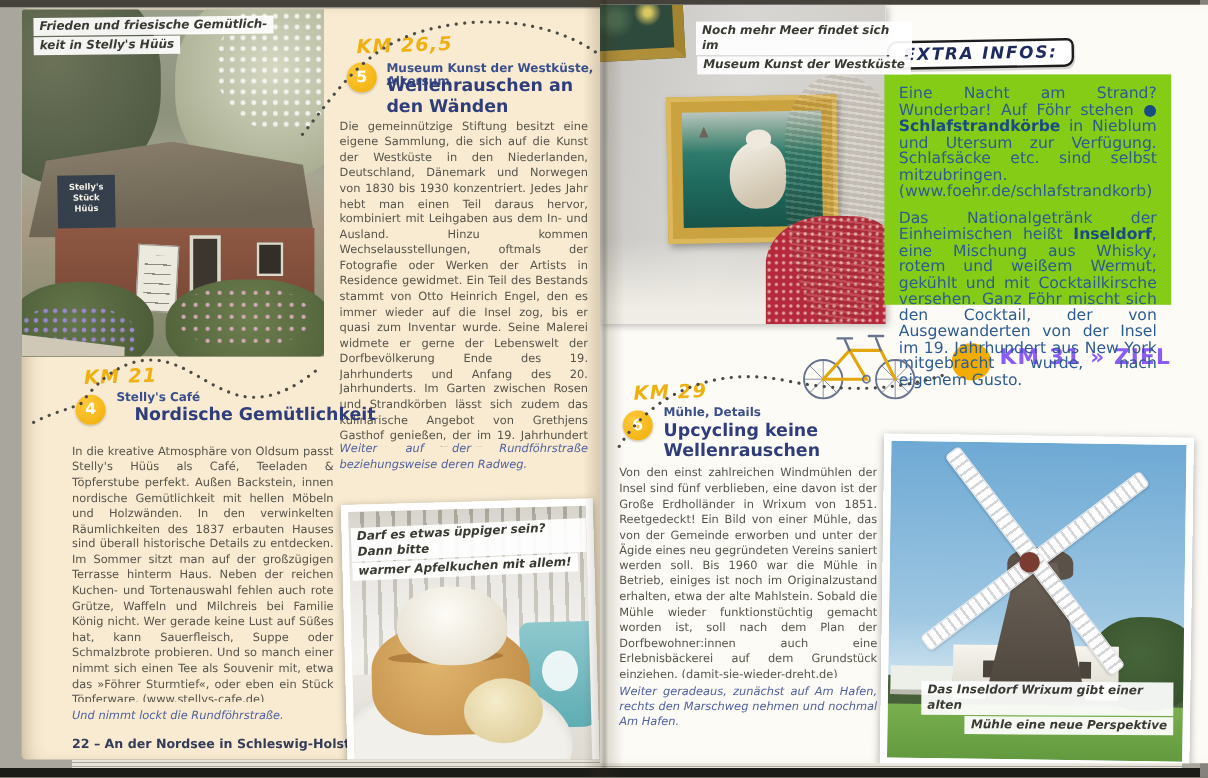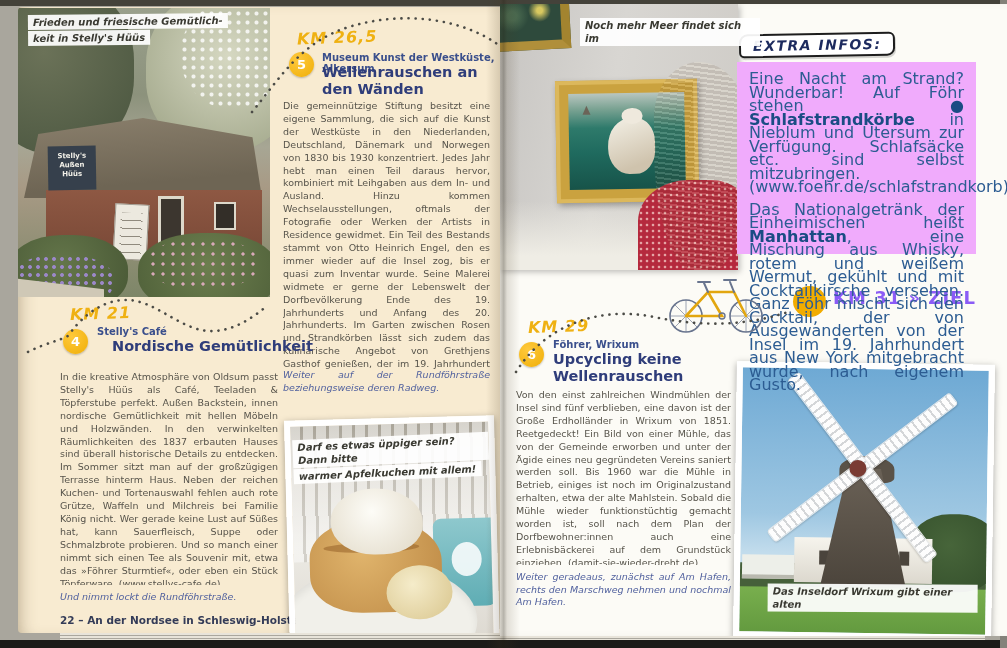--- a/index.html
+++ b/index.html
@@ -135,22 +135,22 @@
   .sail{position:absolute;left:22%;top:29%;width:230px;height:15px;border-radius:4px;transform-origin:50% 50%;
     background:repeating-linear-gradient(90deg,#fdfdfd 0 5px,#d4d6d8 5px 7px);border:1px solid #e7e9ea;box-shadow:0 1px 2px rgba(0,0,0,.18);}
   .sail.s1{transform:translate(-48px,14px) rotate(-38deg);}
   .sail.s2{transform:translate(-48px,14px) rotate(52deg);}
   .hub{position:absolute;left:44%;top:34.5%;width:17px;height:17px;border-radius:50%;background:#7a3b33;box-shadow:0 1px 2px rgba(0,0,0,.3);}
 
   
   .extra-title{position:absolute;background:#fff;border:2px solid #1d1d1d;border-radius:9px 6px 8px 5px;
     transform:rotate(-1deg);padding:2px 12px;color:#1c2a5e;font-weight:bold;font-style:italic;
     font-size:14px;letter-spacing:1.5px;box-shadow:1px 2px 0 rgba(0,0,0,.15);z-index:4;}
-  .info-box{position:absolute;background:#f0abfc;padding:10px 12px;color:#2c5c92;
-    font-size:16px;line-height:13.5px;text-align:justify;z-index:3;}
+  .info-box{position:absolute;background:#84cc16;padding:10px 12px;color:#2c5c92;
+    font-size:13px;line-height:13.5px;text-align:justify;z-index:3;}
   .info-box p{margin:0 0 9px 0;}
   .info-box b{color:#1a4c84;}
 
   .ziel-dot{position:absolute;width:33px;height:31px;border-radius:50%;background:#f2ac00;}
   .ziel-km{position:absolute;color:#8b5cf6;font-weight:bold;font-size:18px;letter-spacing:1px;}
   .ziel-sub{position:absolute;color:#2e4a86;font-weight:bold;font-size:11.5px;}
 
   .routes{position:absolute;left:0;top:0;z-index:4;pointer-events:none;}
   .bicycle{position:absolute;z-index:4;}
 </style>
@@ -171,21 +171,21 @@
       <div class="tree-right">
           <div class="blossom"></div>
         </div>
       <div class="house-roof"></div>
       <div class="house-wall">
         <div class="house-door"></div>
         <div class="house-window"></div>
       </div>
       <div class="house-sign">
         <div>Stelly's</div>
-        <div>Außen</div>
+        <div>Stück</div>
         <div>Hüüs</div>
       </div>
       <div class="menu-board"></div>
       <div class="bush-left">
           <div class="lavender"></div>
         </div>
       <div class="bush-right">
           <div class="dots"></div>
         </div>
       <div class="gravel"></div>
@@ -246,26 +246,27 @@
           <div class="fisherman"></div>
           <div class="fisher-head"></div>
         </div>
       </div>
       <div class="woman-body"></div>
       <div class="woman-hair"></div>
     </div>
 
     <div class="cap center" style="left:80px;top:14px;width:180px;">
       <span>Noch mehr Meer findet sich im</span>
+      <span>Museum Kunst der Westküste</span>
     </div>
 
     <div class="extra-title" style="left:239px;top:29px;">EXTRA INFOS:</div>
     <div class="info-box" style="left:237px;top:58px;width:239px;height:192px;">
       <p><span>Eine Nacht am Strand? Wunderbar! Auf Föhr stehen </span><b>● Schlafstrandkörbe</b><span> in Nieblum und Utersum zur Verfügung. Schlafsäcke etc. sind selbst mitzubringen. (www.foehr.de/schlafstrandkorb)</span></p>
-      <p><span>Das Nationalgetränk der Einheimischen heißt </span><b>Manhattan</b><span>, eine Mischung aus Whisky, rotem und weißem Wermut, gekühlt und mit Cocktailkirsche versehen. Ganz Föhr mischt sich den Cocktail, der von Ausgewanderten von der Insel im 19. Jahrhundert aus New York mitgebracht wurde, nach eigenem Gusto.</span></p>
+      <p><span>Das Nationalgetränk der Einheimischen heißt </span><b>Inseldorf</b><span>, eine Mischung aus Whisky, rotem und weißem Wermut, gekühlt und mit Cocktailkirsche versehen. Ganz Föhr mischt sich den Cocktail, der von Ausgewanderten von der Insel im 19. Jahrhundert aus New York mitgebracht wurde, nach eigenem Gusto.</span></p>
     </div>
 
     <svg class="bicycle" style="left:162px;top:268px;" width="108" height="64" viewBox="0 0 108 64">
       <g fill="none" stroke="#68748e" stroke-width="1.6">
         <circle cx="24" cy="44" r="16"></circle>
           <circle cx="84" cy="44" r="16"></circle>
         <g stroke-width="0.8" opacity="0.8">
           <path d="M24,28 V60 M8,44 H40 M13,33 L35,55 M13,55 L35,33"></path>
           <path d="M84,28 V60 M68,44 H100 M73,33 L95,55 M73,55 L95,33"></path>
         </g>
@@ -278,21 +279,21 @@
         <circle cx="60" cy="44" r="3" stroke-width="1.4"></circle>
       </g>
     </svg>
 
     <div class="ziel-dot" style="left:293px;top:282px;"></div>
     <div class="ziel-km" style="left:333px;top:283px;">KM 31 » ZIEL</div>
 
     <div>
       <div class="km-label" style="left:28px;top:313px;">KM 29</div>
       <div class="badge" style="left:19px;top:338px;">6</div>
-      <div class="kicker" style="left:53px;top:335px;">Föhrer, Wrixum</div>
+      <div class="kicker" style="left:53px;top:335px;">Mühle, Details</div>
       <div class="headline" style="left:53px;top:347px;">
         <div>Upcycling keine</div>
         <div>Wellenrauschen</div>
       </div>
       <div class="bodytext" style="left:16px;top:385px;width:215px;height:176px;">Von den einst zahlreichen Windmühlen der Insel sind fünf verblieben, eine davon ist der Große Erdholländer in Wrixum von 1851. Reetgedeckt! Ein Bild von einer Mühle, das von der Gemeinde erworben und unter der Ägide eines neu gegründeten Vereins saniert werden soll. Bis 1960 war die Mühle in Betrieb, einiges ist noch im Originalzustand erhalten, etwa der alte Mahlstein. Sobald die Mühle wieder funktionstüchtig gemacht worden ist, soll nach dem Plan der Dorfbewohner:innen auch eine Erlebnisbäckerei auf dem Grundstück einziehen. (damit-sie-wieder-dreht.de)</div>
       <div class="routenote" style="left:16px;top:567px;width:215px;">Weiter geradeaus, zunächst auf Am Hafen, rechts den Marschweg nehmen und nochmal Am Hafen.</div>
     </div>
 
     <div class="photo framed photo-windmill">
       <div class="wm-grass"></div>
@@ -304,20 +305,21 @@
         <div class="win" style="left:48%;"></div>
         <div class="win" style="left:76%;"></div>
       </div>
       <div class="wm-cap"></div>
       <div class="wm-cone"></div>
       <div class="sail s1"></div>
       <div class="sail s2"></div>
       <div class="hub"></div>
       <div class="cap right" style="right:8px;bottom:20px;width:210px;transform:rotate(-0.5deg);">
         <span>Das Inseldorf Wrixum gibt einer alten</span>
+        <span>Mühle eine neue Perspektive</span>
       </div>
     </div>
   </div>
 
   <div class="spine"></div>
 
   <svg class="routes" width="1007" height="648" viewBox="0 0 1007 648">
     <g fill="none" stroke="#4b4b46" stroke-width="2.6" stroke-linecap="round" stroke-dasharray="0.1 7">
       <path d="M252,112 C280,78 302,40 352,26 C404,11 462,18 500,46"></path>
       <path d="M28,352 C48,342 56,342 68,336 C92,302 120,296 140,302 C160,308 172,320 194,328 C222,338 248,322 268,305"></path>

